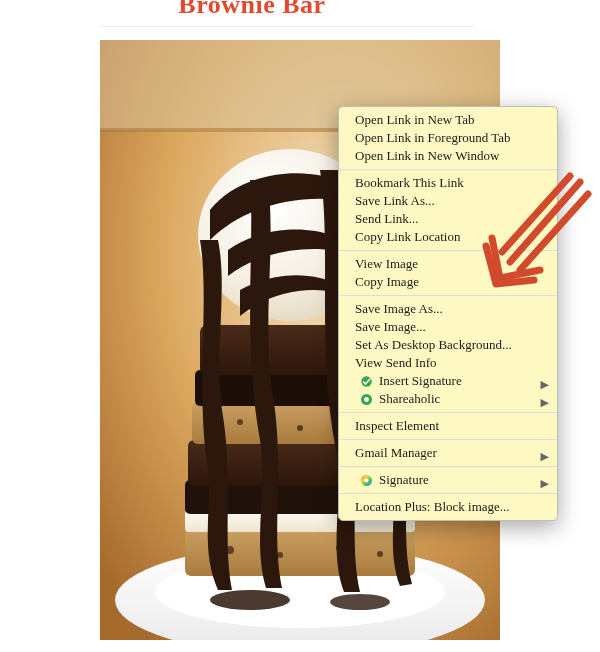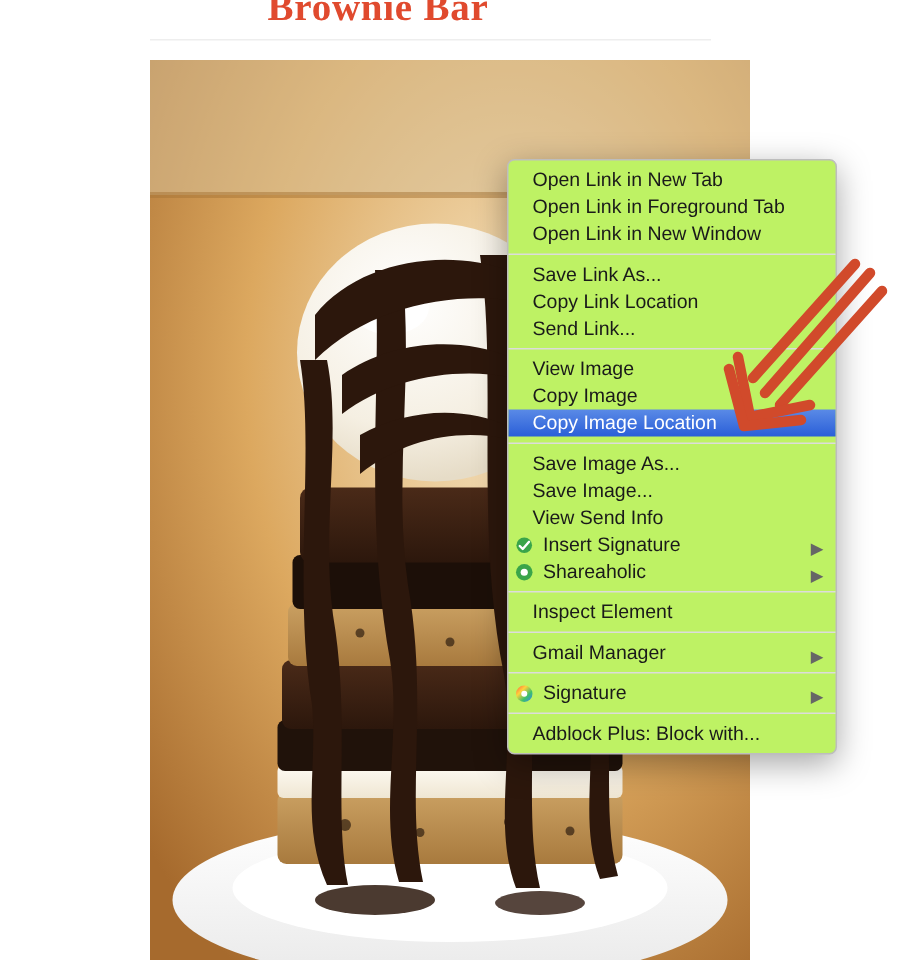--- a/index.html
+++ b/index.html
@@ -57,41 +57,42 @@
   height: 600px;
   display: block;
 }
 
 
 .context-menu {
   position: absolute;
   left: 338px;
   top: 106px;
   width: 218px;
-  background: #bef264;
+  background: #fef9c3;
   border: 1px solid #bdbdbd;
   border-radius: 5px;
   box-shadow: 0 6px 22px rgba(0,0,0,0.35);
   padding: 4px 0;
   font-size: 13px;
   color: #1a1a1a;
+  font-family: Liberation Serif, serif;
 }
 
 .context-menu .item {
   display: flex;
   align-items: center;
   height: 18px;
   line-height: 18px;
   padding: 0 20px 0 16px;
   white-space: nowrap;
   position: relative;
 }
 
 .context-menu .item.with-icon {
-  padding-left: 3px;
+  padding-left: 20px;
 }
 
 .context-menu .item .icon {
   width: 14px;
   height: 14px;
   margin-right: 6px;
   display: inline-flex;
   align-items: center;
   justify-content: center;
   flex: 0 0 auto;
@@ -220,44 +221,47 @@
         <span>Open Link in New Tab</span>
       </div>
       <div class="item">
         <span>Open Link in Foreground Tab</span>
       </div>
       <div class="item">
         <span>Open Link in New Window</span>
       </div>
       <div class="sep"></div>
       <div class="item">
+        <span>Bookmark This Link</span>
+      </div>
+      <div class="item">
         <span>Save Link As...</span>
       </div>
       <div class="item">
+        <span>Send Link...</span>
+      </div>
+      <div class="item">
         <span>Copy Link Location</span>
       </div>
-      <div class="item">
-        <span>Send Link...</span>
-      </div>
       <div class="sep"></div>
       <div class="item">
         <span>View Image</span>
       </div>
       <div class="item">
         <span>Copy Image</span>
       </div>
-      <div class="item highlight">
-        <span>Copy Image Location</span>
-      </div>
       <div class="sep"></div>
       <div class="item">
         <span>Save Image As...</span>
       </div>
       <div class="item">
         <span>Save Image...</span>
+      </div>
+      <div class="item">
+        <span>Set As Desktop Background...</span>
       </div>
       <div class="item">
         <span>View Send Info</span>
       </div>
       <div class="item with-icon">
         <span class="icon">
           <svg width="13" height="13" viewBox="0 0 13 13">
             <circle cx="6.5" cy="6.5" r="5.2" fill="#3aa54a"></circle>
             <path d="M3.5 7 L5.5 9 L9.7 4.2" stroke="#fff" stroke-width="1.6" fill="none" stroke-linecap="round" stroke-linejoin="round"></path>
           </svg>
@@ -298,21 +302,21 @@
             </defs>
             <circle cx="6.5" cy="6.5" r="5.5" fill="url(#czg)"></circle>
             <circle cx="6.5" cy="6.5" r="2" fill="#ffffff"></circle>
           </svg>
         </span>
         <span>Signature</span>
         <span class="chev">▶</span>
       </div>
       <div class="sep"></div>
       <div class="item">
-        <span>Adblock Plus: Block with...</span>
+        <span>Location Plus: Block image...</span>
       </div>
     </div>
 
   <div class="annotation">
     <svg width="120" height="120" viewBox="0 0 120 120">
       <g stroke="#D14A2B" stroke-width="7" stroke-linecap="round" stroke-linejoin="round" fill="none">
 
         <path d="M104 10 L 34 90"></path>
         <path d="M112 22 L 44 98"></path>
         <path d="M94 4 L 26 80"></path>

